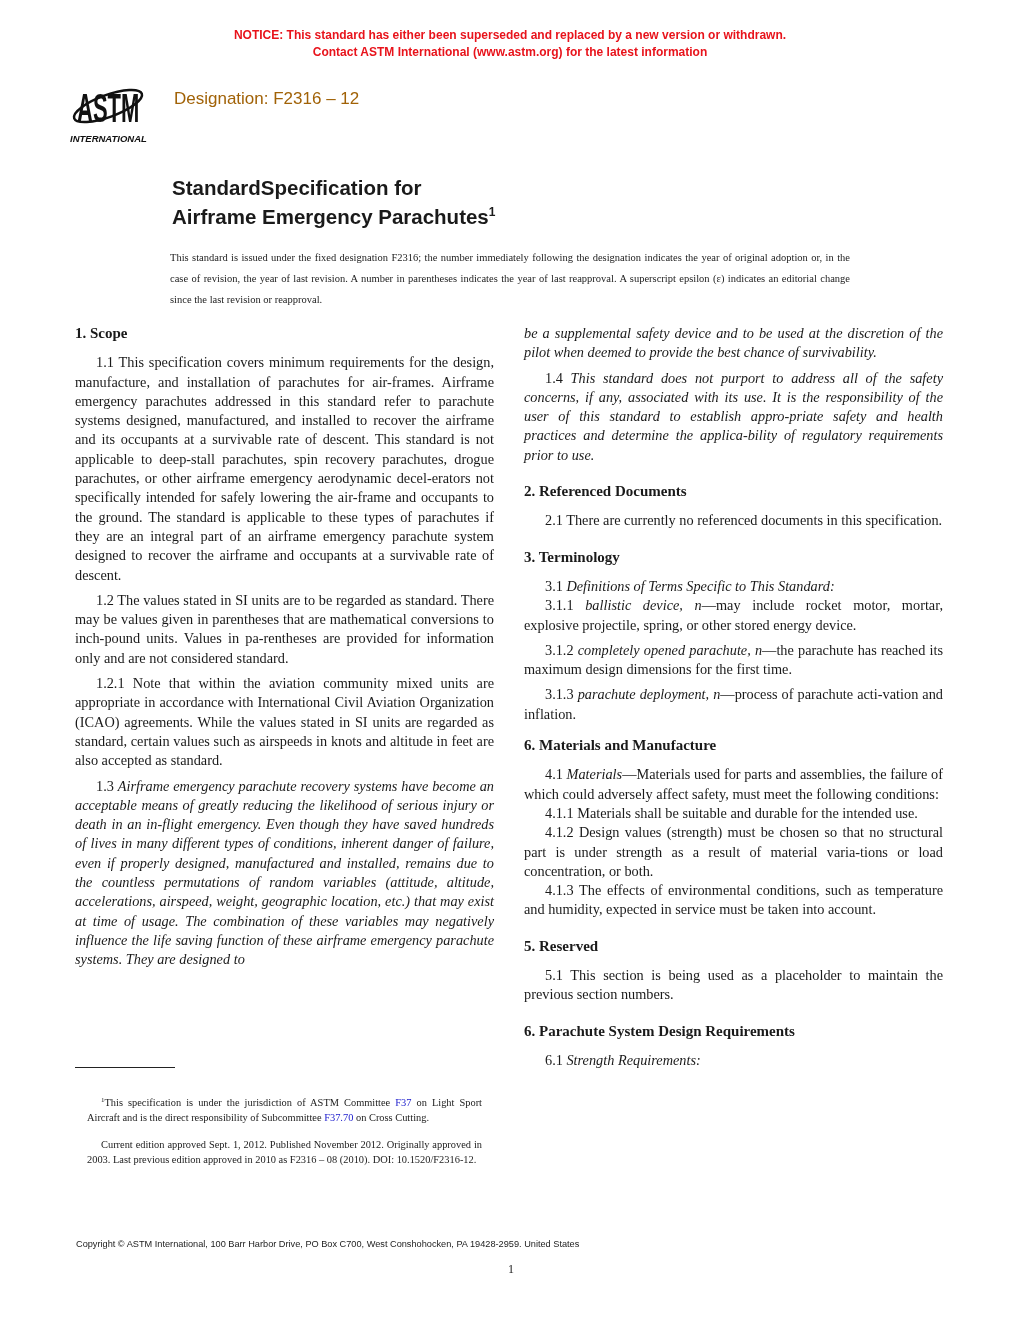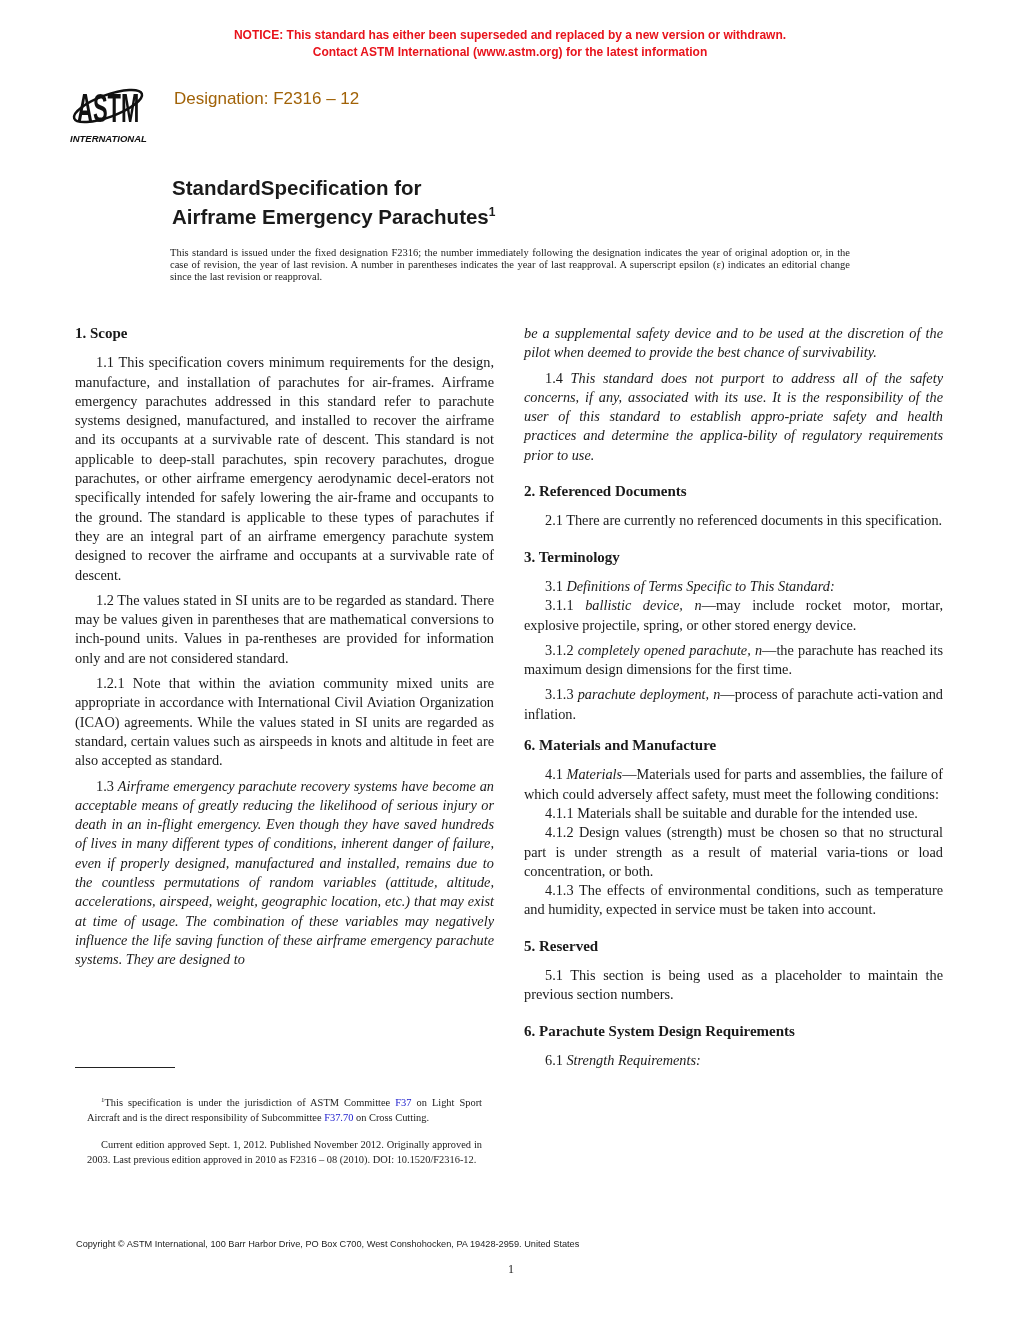--- a/index.html
+++ b/index.html
@@ -8,21 +8,21 @@
     font-family: "Liberation Sans", sans-serif; font-weight: bold; font-size: 12px; line-height: 17px; color: #e8131b; }
   .logo { position: absolute; left: 68px; top: 76px; width: 92px; height: 70px; }
   .designation { position: absolute; left: 174px; top: 89px; font-family: "Liberation Sans", sans-serif;
     font-size: 17px; color: #a16207; }
   .title { position: absolute; left: 172px; top: 175px; font-family: "Liberation Sans", sans-serif;
     font-size: 20.5px; line-height: 25px; color: #1a1a1a; }
   .title .l2 { font-weight: bold; }
   .title .l1 { font-weight: bold; }
   .title sup { font-size: 12px; }
   .issued { position: absolute; left: 170px; top: 247px; width: 680px; font-family: "Liberation Serif", serif;
-    font-size: 10.5px; line-height: 12px; color: #222; text-align: justify; }
+    font-size: 10.5px; line-height: 21px; color: #222; text-align: justify; }
   .col { position: absolute; font-family: "Liberation Serif", serif; font-size: 14.3px; line-height: 19.3px; color: #1a1a1a; }
   .col.left { left: 75px; top: 324px; width: 419px; }
   .col.right { left: 524px; top: 324px; width: 419px; }
   .col p { margin: 0 0 6px 0; text-align: justify; text-indent: 21px; }
   .col p.noind { text-indent: 0; }
   .col h2 { font-size: 15px; font-weight: bold; margin: 0 0 10px 0; }
   .col h2.sp { margin-top: 17px; }
   .it { font-style: italic; }
   .fn-rule { position: absolute; left: 75px; top: 1067px; width: 100px; border-top: 1px solid #222; }
   .footnote { position: absolute; left: 75px; top: 1081px; width: 419px; font-family: "Liberation Serif", serif;

